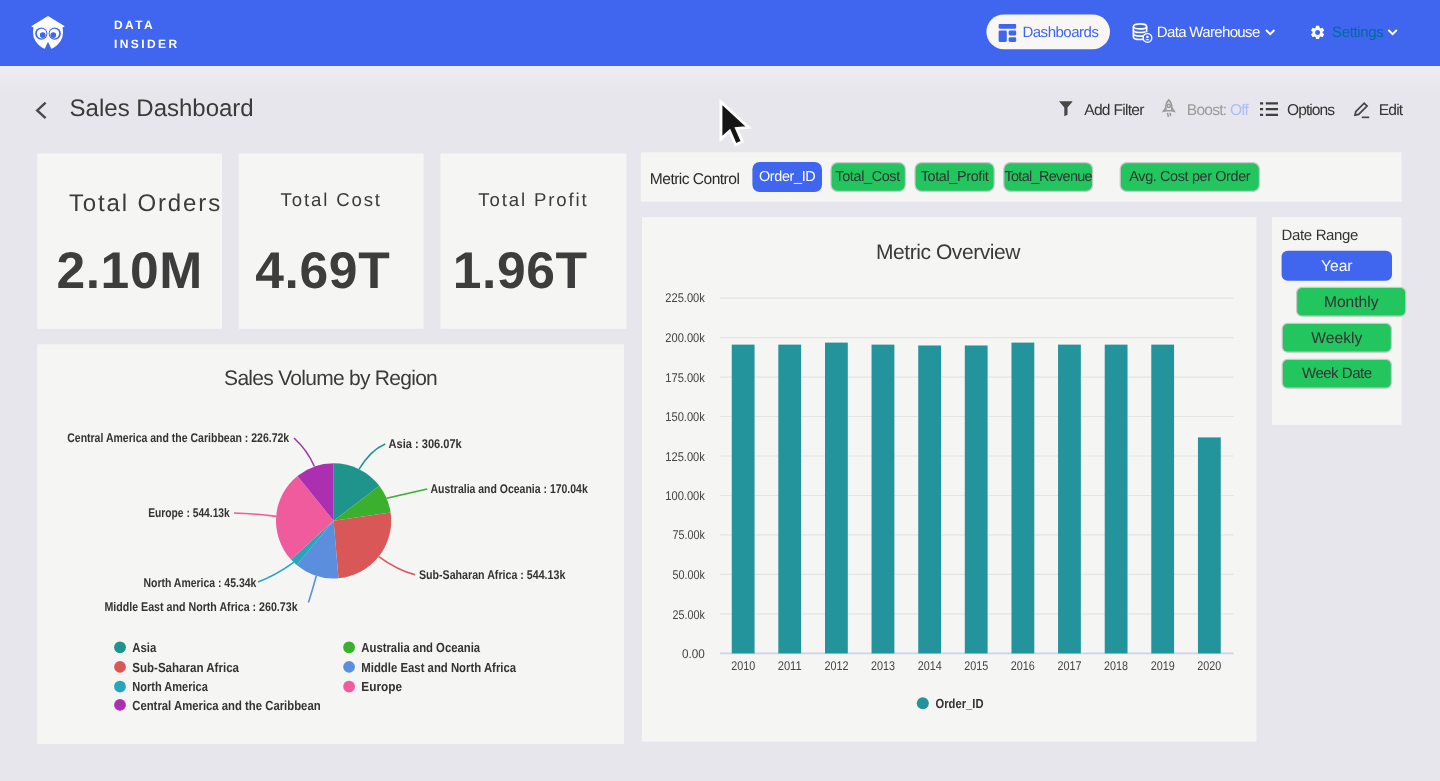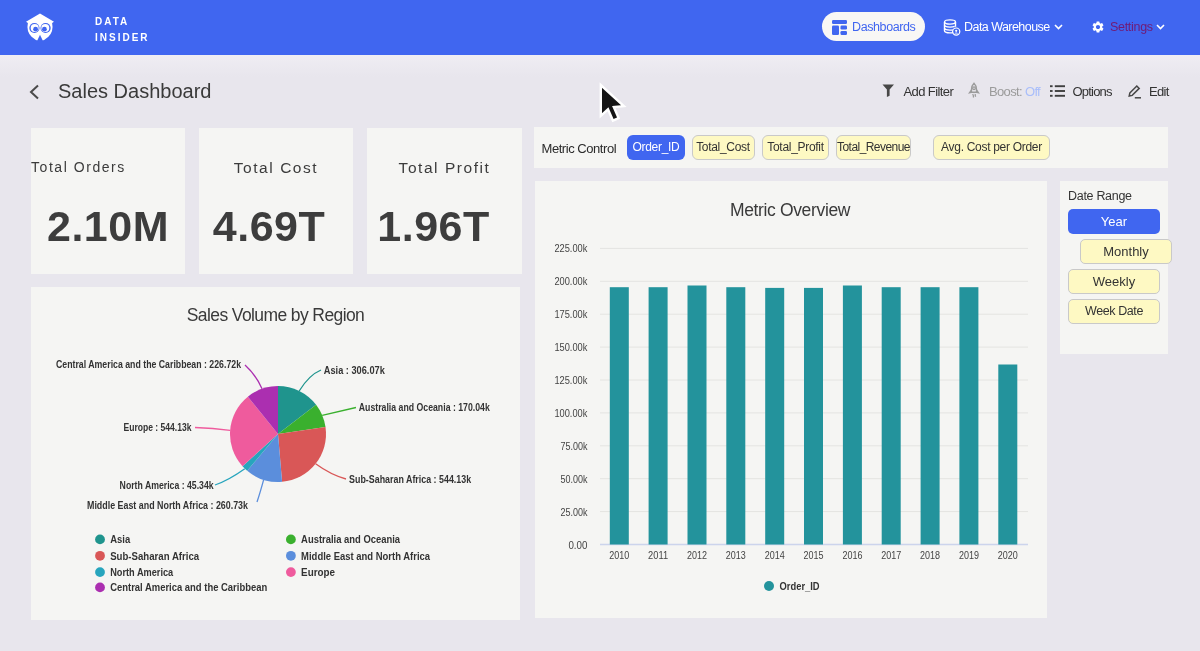--- a/index.html
+++ b/index.html
@@ -1,20 +1,20 @@
 <!DOCTYPE html>
 <html><head>
 <meta charset="utf-8">
 <style>
   * { margin:0; padding:0; box-sizing:border-box; }
   html,body { width:1200px; height:651px; overflow:hidden; }
   body { font-family:"Liberation Sans", sans-serif; background:#e8e6ed; position:relative; }
   .abs { position:absolute; white-space:nowrap; }
   .card { position:absolute; background:#f5f5f3; }
-  .btn { position:absolute; background:#fef9c3; border:1px solid #c9c9c9; color:#333; text-align:center; }
+  .btn { position:absolute; background:#22c55e; border:1px solid #c9c9c9; color:#333; text-align:center; }
   .btnblue { position:absolute; background:#4066f0; color:#fff; text-align:center; }
 </style>
 </head>
 <body>
 
 <div class="abs" style="left:0;top:0;width:1200px;height:55px;background:#4066f0;box-shadow:0 1px 3px rgba(60,60,90,0.25);"></div>
 <div class="abs" style="left:25px;top:12px;width:29px;height:29px;">
 <svg width="30" height="30" viewBox="0 0 30 30">
   <path d="M15 1.4 L29 9.8 L27.1 10.9 Q28.9 19 23.4 24.8 Q19.5 28.7 15 29.2 Q10.5 28.7 6.6 24.8 Q1.1 19 2.9 10.9 L1 9.8 Z" fill="#fff"></path>
   <circle cx="9.4" cy="16.0" r="5.1" fill="#4066f0"></circle>
@@ -57,21 +57,21 @@
 <div class="abs" style="left:964px;top:19.5px;color:#fff;font-size:12.5px;letter-spacing:-0.55px;">Data Warehouse</div>
 <svg class="abs" style="left:1054px;top:24px;" width="9" height="6" viewBox="0 0 9 6">
     <path d="M1 1 L4.5 4.5 L8 1" fill="none" stroke="#fff" stroke-width="1.6"></path>
   </svg>
 
 <div class="abs" style="left:1091px;top:20px;width:14px;height:14px;">
 <svg width="14" height="14" viewBox="0 0 24 24">
       <path fill="#fff" d="M19.14 12.94c.04-.3.06-.61.06-.94c0-.32-.02-.64-.07-.94l2.03-1.58a.49.49 0 0 0 .12-.61l-1.92-3.32a.488.488 0 0 0-.59-.22l-2.39.96c-.5-.38-1.03-.7-1.62-.94l-.36-2.54a.484.484 0 0 0-.48-.41h-3.84c-.24 0-.43.17-.47.41l-.36 2.54c-.59.24-1.13.57-1.62.94l-2.39-.96c-.22-.08-.47 0-.59.22L2.74 8.87c-.12.21-.08.47.12.61l2.03 1.58c-.05.3-.09.63-.09.94s.02.64.07.94l-2.03 1.58a.49.49 0 0 0-.12.61l1.92 3.32c.12.22.37.29.59.22l2.39-.96c.5.38 1.03.7 1.62.94l.36 2.54c.05.24.24.41.48.41h3.84c.24 0 .44-.17.47-.41l.36-2.54c.59-.24 1.13-.56 1.62-.94l2.39.96c.22.08.47 0 .59-.22l1.92-3.32c.12-.22.07-.47-.12-.61zM12 15.6c-1.98 0-3.6-1.62-3.6-3.6s1.62-3.6 3.6-3.6s3.6 1.62 3.6 3.6s-1.62 3.6-3.6 3.6"></path>
     </svg>
 </div>
-<div class="abs" style="left:1110px;top:19.5px;color:#701a75;font-size:12.5px;letter-spacing:-0.3px;">Settings</div>
+<div class="abs" style="left:1110px;top:19.5px;color:#0369a1;font-size:12.5px;letter-spacing:-0.3px;">Settings</div>
 <svg class="abs" style="left:1156px;top:24px;" width="9" height="6" viewBox="0 0 9 6">
     <path d="M1 1 L4.5 4.5 L8 1" fill="none" stroke="#fff" stroke-width="1.6"></path>
   </svg>
 
 <div class="abs" style="left:0;top:55px;width:1200px;height:22px;background:linear-gradient(#efedf3, #e8e6ed);"></div>
 <svg class="abs" style="left:28px;top:84px;" width="13" height="16" viewBox="0 0 13 16">
     <path d="M10 1.5 L3 8 L10 14.5" fill="none" stroke="#4a4a4a" stroke-width="2"></path>
   </svg>
 <div class="abs" style="left:58px;top:80px;color:#3a3a3a;font-size:20px;">Sales Dashboard</div>
 
@@ -107,21 +107,21 @@
 </svg>
 <div class="abs" style="left:1149px;top:84px;color:#333;font-size:13px;letter-spacing:-0.7px;">Edit</div>
 
 <svg class="abs" style="left:595px;top:81px;" width="34" height="46" viewBox="0 0 34 46">
   <path d="M5.8 4 L5.8 34.8 L13 28.3 L17.9 39.6 L23.6 37.1 L18.8 26 L28.8 25.1 Z" fill="#151515" stroke="#fff" stroke-width="2.4"></path>
 </svg>
 
 <div class="card" style="left:31px;top:127.5px;width:154px;height:146.5px;"></div>
 <div class="card" style="left:199px;top:127.5px;width:154px;height:146.5px;"></div>
 <div class="card" style="left:367px;top:127.5px;width:155px;height:146.5px;"></div>
-<div class="abs" style="left:31px;top:159px;width:154px;text-align:left;color:#3b3b3b;font-size:14px;letter-spacing:1.55px;">Total Orders</div>
+<div class="abs" style="left:31px;top:159px;width:154px;text-align:right;color:#3b3b3b;font-size:20px;letter-spacing:1.55px;">Total Orders</div>
 <div class="abs" style="left:199px;top:159px;width:154px;text-align:center;color:#3b3b3b;font-size:15.5px;letter-spacing:1.55px;">Total Cost</div>
 <div class="abs" style="left:367px;top:159px;width:155px;text-align:center;color:#3b3b3b;font-size:15.5px;letter-spacing:1.55px;">Total Profit</div>
 <div class="abs" style="left:31px;top:202px;width:154px;text-align:center;color:#3d3d3d;font-size:43px;font-weight:bold;letter-spacing:0.5px;">2.10M</div>
 <div class="abs" style="left:199px;top:202px;width:140px;text-align:center;color:#3d3d3d;font-size:43px;font-weight:bold;letter-spacing:0.5px;">4.69T</div>
 <div class="abs" style="left:367px;top:202px;width:133px;text-align:center;color:#3d3d3d;font-size:43px;font-weight:bold;letter-spacing:0.5px;">1.96T</div>
 
 <div class="card" style="left:31px;top:287px;width:489px;height:333px;"></div>
 <svg class="abs" style="left:31px;top:287px;" width="489" height="333" viewBox="0 0 489 333">
   <text x="244.5" y="33.5" text-anchor="middle" fill="#3a3a3a" font-size="17.5px" letter-spacing="-0.6">Sales Volume by Region</text>
   <g>

